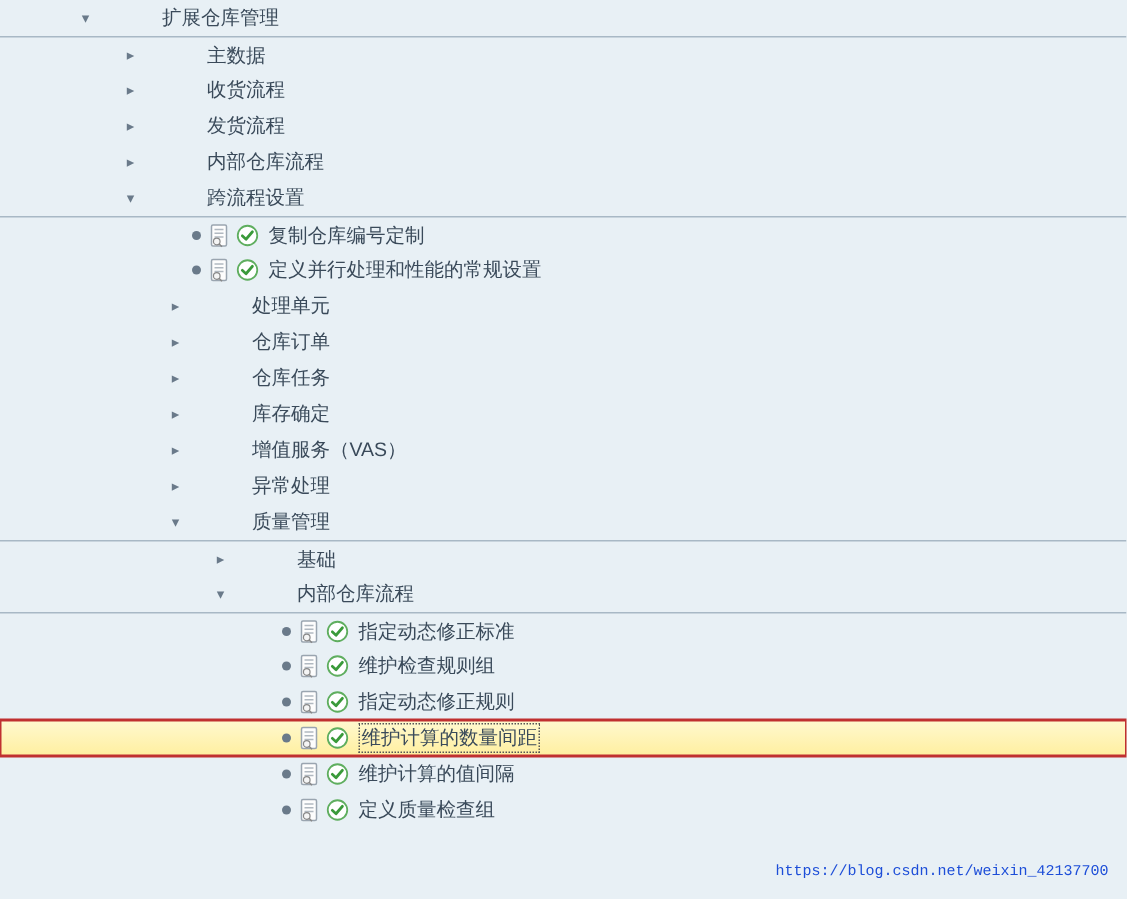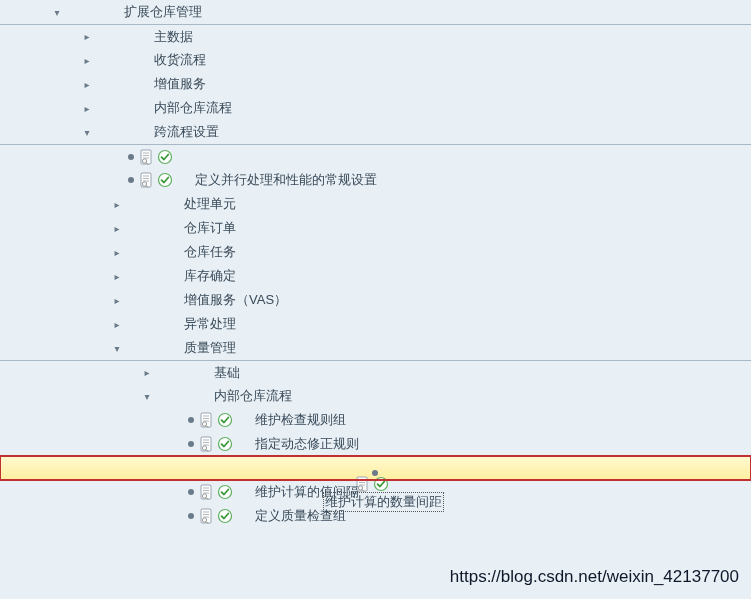--- a/index.html
+++ b/index.html
@@ -24,21 +24,20 @@
       display: flex;
       align-items: center;
       height: 24px;
       white-space: nowrap;
     }
     .tree-row.has-border-top {
       border-top: 1px solid #a8b8c5;
     }
     .tree-row.selected {
       background: linear-gradient(to bottom, #fff9d0 0%, #ffef9f 100%);
-      flex-direction: column;
     }
     .tree-row.highlighted {
       outline: 2px solid #c03030;
       outline-offset: -1px;
     }
     .expander {
       width: 14px;
       height: 14px;
       display: inline-flex;
       align-items: center;
@@ -74,37 +73,36 @@
       display: inline-block;
     }
     .check-icon {
       width: 16px;
       height: 16px;
       display: inline-block;
     }
     .node-label {
       color: #3a4a5a;
       cursor: default;
-      margin-left: 16px;
     }
     .node-label.cursor-box {
       border: 1px dotted #555;
       padding: 0 1px;
     }
     .indent {
       display: inline-block;
       flex-shrink: 0;
     }
     .watermark {
       position: absolute;
       bottom: 12px;
       right: 12px;
-      color: #0f172a;
-      font-size: 17px;
-      font-family: Liberation Sans, sans-serif;
+      color: #1d4ed8;
+      font-size: 10px;
+      font-family: Liberation Mono, monospace;
       pointer-events: none;
     }
   </style>
 </head>
 <body>
 
 <div class="tree" id="tree-root">
     <div class="tree-row">
       <span class="indent" style="width: 50px;"></span>
       <span class="expander ">▾</span>
@@ -120,21 +118,21 @@
     <div class="tree-row">
       <span class="indent" style="width: 80px;"></span>
       <span class="expander ">▸</span>
       <span style="width: 40px; display: inline-block;"></span>
       <span class="node-label">收货流程</span>
     </div>
     <div class="tree-row">
       <span class="indent" style="width: 80px;"></span>
       <span class="expander ">▸</span>
       <span style="width: 40px; display: inline-block;"></span>
-      <span class="node-label">增值服务</span>
+      <span class="node-label">发货流程</span>
     </div>
     <div class="tree-row">
       <span class="indent" style="width: 80px;"></span>
       <span class="expander ">▸</span>
       <span style="width: 40px; display: inline-block;"></span>
       <span class="node-label">内部仓库流程</span>
     </div>
     <div class="tree-row">
       <span class="indent" style="width: 80px;"></span>
       <span class="expander ">▾</span>
@@ -146,20 +144,21 @@
       <span class="expander none"></span>
       <span class="leaf-bullet"></span>
       <span class="icon-pair">
         <svg class="doc-icon" viewBox="0 0 14 16">
           <use href="#doc-svg"></use>
         </svg>
         <svg class="check-icon" viewBox="0 0 16 16">
           <use href="#check-svg"></use>
         </svg>
       </span>
+      <span class="node-label">复制仓库编号定制</span>
     </div>
     <div class="tree-row">
       <span class="indent" style="width: 106px;"></span>
       <span class="expander none"></span>
       <span class="leaf-bullet"></span>
       <span class="icon-pair">
         <svg class="doc-icon" viewBox="0 0 14 16">
           <use href="#doc-svg"></use>
         </svg>
         <svg class="check-icon" viewBox="0 0 16 16">
@@ -214,20 +213,34 @@
       <span class="indent" style="width: 140px;"></span>
       <span class="expander ">▸</span>
       <span style="width: 40px; display: inline-block;"></span>
       <span class="node-label">基础</span>
     </div>
     <div class="tree-row">
       <span class="indent" style="width: 140px;"></span>
       <span class="expander ">▾</span>
       <span style="width: 40px; display: inline-block;"></span>
       <span class="node-label">内部仓库流程</span>
+    </div>
+    <div class="tree-row has-border-top">
+      <span class="indent" style="width: 166px;"></span>
+      <span class="expander none"></span>
+      <span class="leaf-bullet"></span>
+      <span class="icon-pair">
+        <svg class="doc-icon" viewBox="0 0 14 16">
+          <use href="#doc-svg"></use>
+        </svg>
+        <svg class="check-icon" viewBox="0 0 16 16">
+          <use href="#check-svg"></use>
+        </svg>
+      </span>
+      <span class="node-label">指定动态修正标准</span>
     </div>
     <div class="tree-row">
       <span class="indent" style="width: 166px;"></span>
       <span class="expander none"></span>
       <span class="leaf-bullet"></span>
       <span class="icon-pair">
         <svg class="doc-icon" viewBox="0 0 14 16">
           <use href="#doc-svg"></use>
         </svg>
         <svg class="check-icon" viewBox="0 0 16 16">

